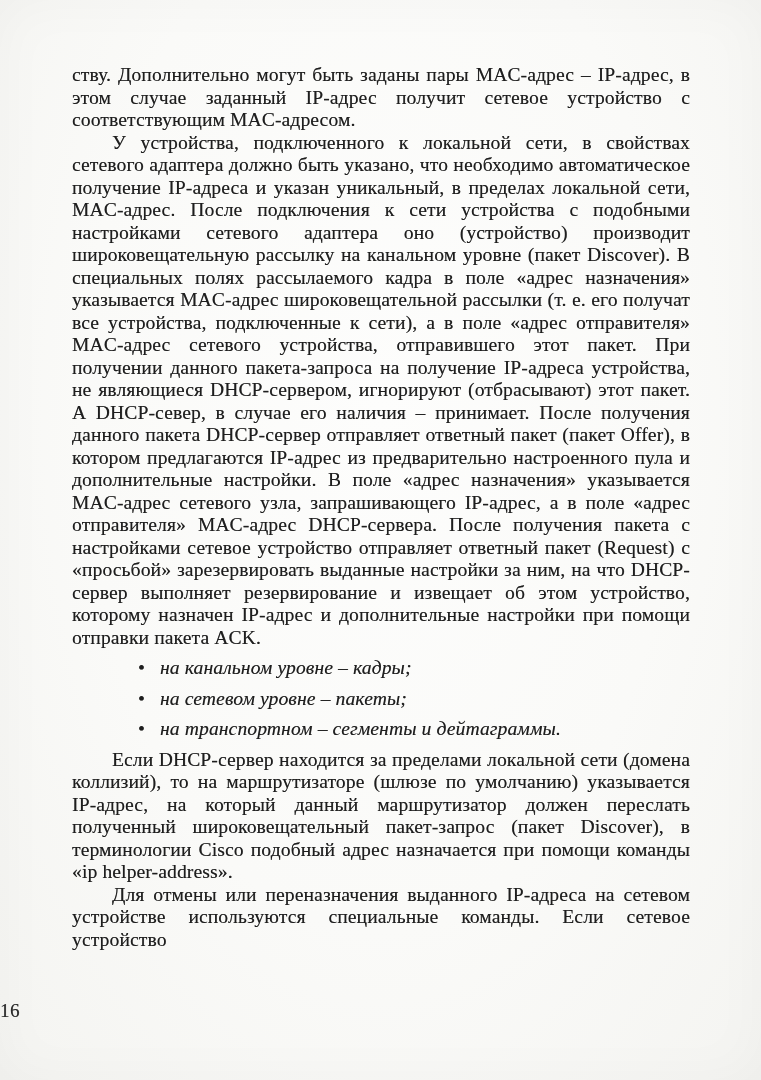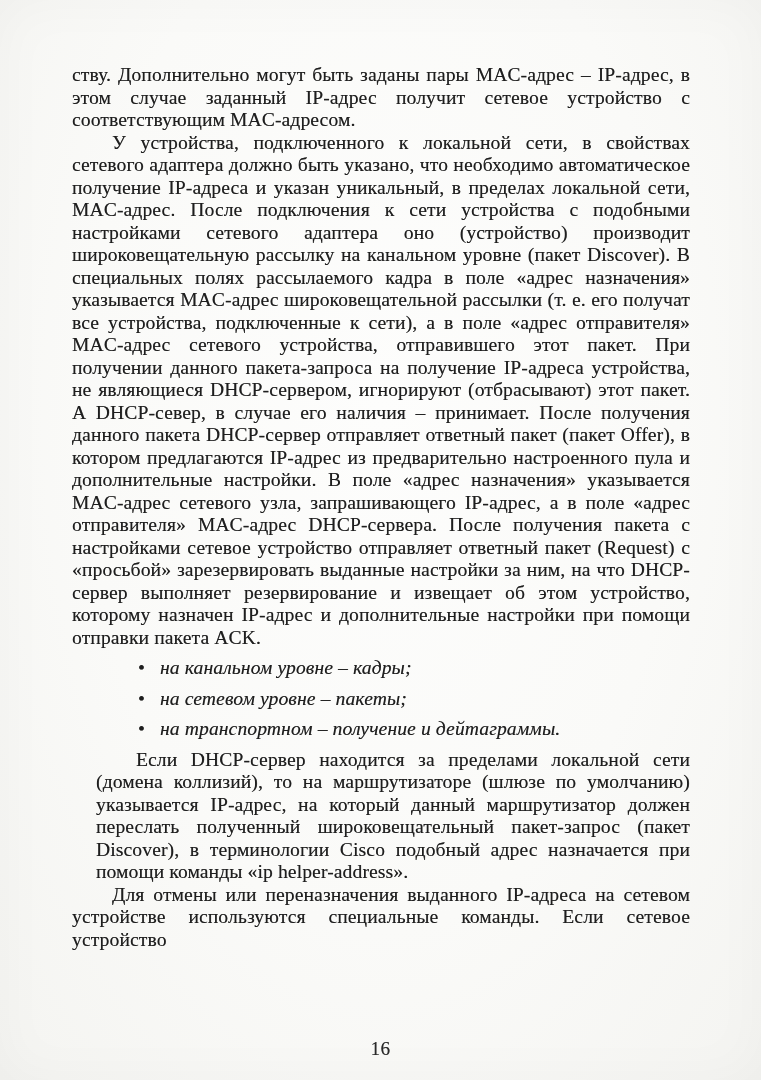--- a/index.html
+++ b/index.html
@@ -36,21 +36,20 @@
     text-shadow: 0.2px 0.2px 0.35px rgba(25,25,25,0.55);
   }
   .para.no-indent {
     text-indent: 0;
   }
   .para.note {
     font-style: italic;
   }
   .para.spaced {
     margin-top: 8px;
-    margin-left: 24px;
   }
   ul.bullets {
     margin: 0;
     padding: 0;
     list-style: none;
   }
   ul.bullets li {
     position: relative;
     margin: 8px;
     padding-left: 80px;
@@ -62,45 +61,44 @@
   }
   ul.bullets li::before {
     content: "\2022";
     position: absolute;
     left: 58px;
     top: 0;
     font-style: normal;
   }
   .page-number {
     position: absolute;
-    top: 1038px;
+    top: 1000px;
     left: 0;
     width: 100%;
-    text-align: center;
     font-size: 19px;
     letter-spacing: 0.5px;
     color: #2a2a2a;
     text-shadow: 0.2px 0.2px 0.3px rgba(25,25,25,0.5);
   }
 </style>
 </head>
 <body>
 
 <div class="page">
   <div class="text-block">
 
     <p class="para no-indent">ству. Дополнительно могут быть заданы пары MAC-адрес – IP-адрес, в этом случае заданный IP-адрес получит сетевое устройство с соответствующим MAC-адресом.</p>
 
     <p class="para">У устройства, подключенного к локальной сети, в свойствах сетевого адаптера должно быть указано, что необходимо автоматическое получение IP-адреса и указан уникальный, в пределах локальной сети, MAC-адрес. После подключения к сети устройства с подобными настройками сетевого адаптера оно (устройство) производит широковещательную рассылку на канальном уровне (пакет Discover). В специальных полях рассылаемого кадра в поле «адрес назначения» указывается MAC-адрес широковещательной рассылки (т. е. его получат все устройства, подключенные к сети), а в поле «адрес отправителя» MAC-адрес сетевого устройства, отправившего этот пакет. При получении данного пакета-запроса на получение IP-адреса устройства, не являющиеся DHCP-сервером, игнорируют (отбрасывают) этот пакет. А DHCP-север, в случае его наличия – принимает. После получения данного пакета DHCP-сервер отправляет ответный пакет (пакет Offer), в котором предлагаются IP-адрес из предварительно настроенного пула и дополнительные настройки. В поле «адрес назначения» указывается MAC-адрес сетевого узла, запрашивающего IP-адрес, а в поле «адрес отправителя» MAC-адрес DHCP-сервера. После получения пакета с настройками сетевое устройство отправляет ответный пакет (Request) с «просьбой» зарезервировать выданные настройки за ним, на что DHCP-сервер выполняет резервирование и извещает об этом устройство, которому назначен IP-адрес и дополнительные настройки при помощи отправки пакета ACK.</p>
 
 
     <ul class="bullets">
       <li>на канальном уровне – кадры;</li>
       <li>на сетевом уровне – пакеты;</li>
-      <li>на транспортном – получение и дейтаграммы.</li>
+      <li>на транспортном – сегменты и дейтаграммы.</li>
     </ul>
 
 
     <p class="para spaced">Если DHCP-сервер находится за пределами локальной сети (домена коллизий), то на маршрутизаторе (шлюзе по умолчанию) указывается IP-адрес, на который данный маршрутизатор должен переслать полученный широковещательный пакет-запрос (пакет Discover), в терминологии Cisco подобный адрес назначается при помощи команды «ip helper-address».</p>
 
     <p class="para">Для отмены или переназначения выданного IP-адреса на сетевом устройстве используются специальные команды. Если сетевое устройство</p>
 
   </div>
 
   <div class="page-number">16</div>

